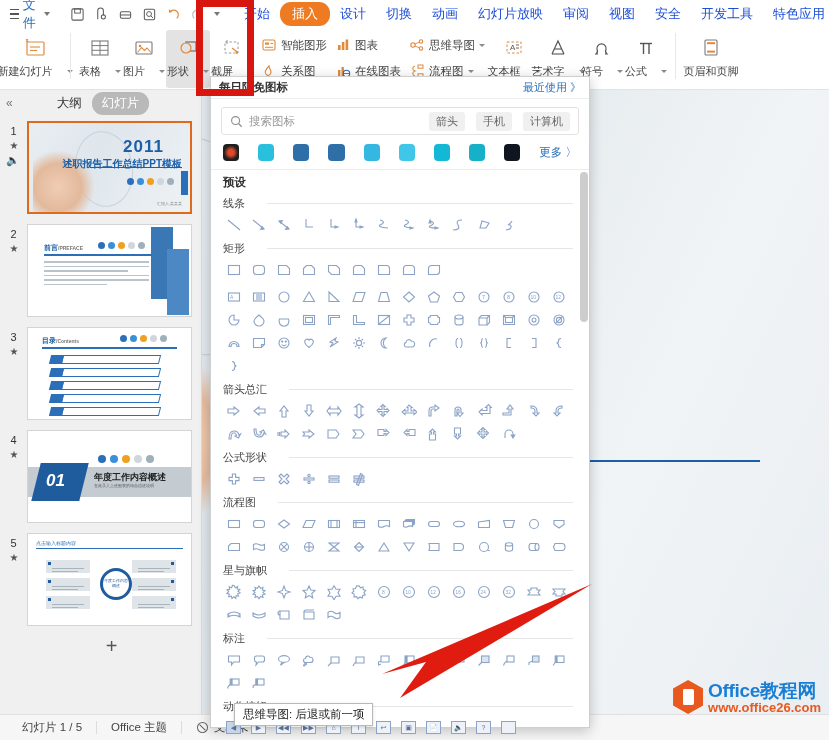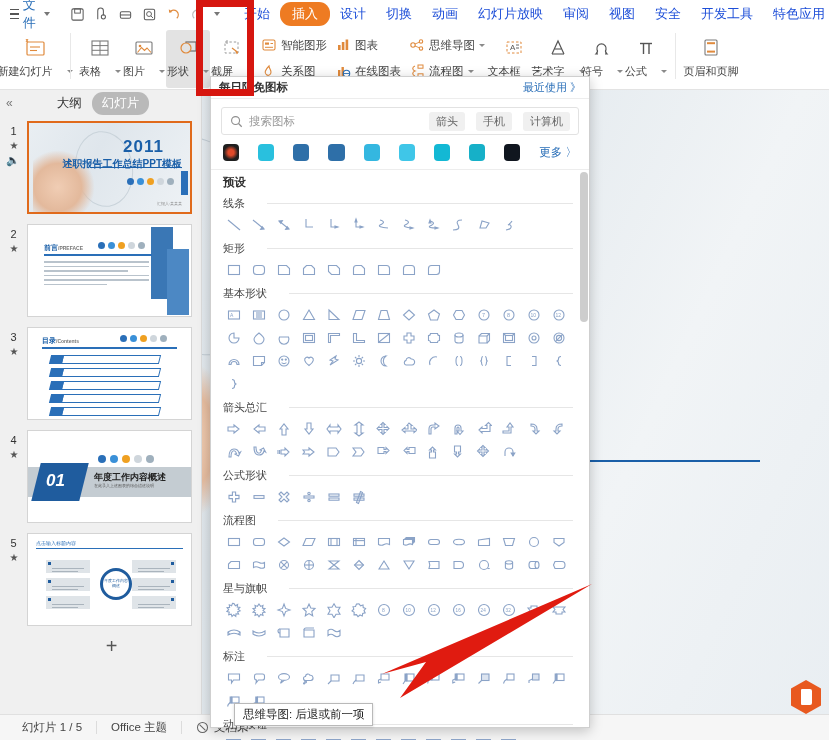--- a/index.html
+++ b/index.html
@@ -780,24 +780,20 @@
               <path d="M2.5 6.5 q0 -3 3 -3 h5 q3 0 3 3 v6 h-11 z"></path>
             </svg>
           </div>
         <div class="sh">
             <svg width="16" height="16">
               <path d="M2.5 6.5 q0 -3 3 -3 h8 v6 q0 3 -3 3 h-8 z"></path>
             </svg>
           </div>
       </div>
 
-      <div class="catrow">
-        <span class="nm">基本形状</span>
-          <span class="ln"></span>
-      </div>
       <div class="shapes">
         <div class="sh">
             <svg width="16" height="16">
               <rect x="2.5" y="4" width="11" height="8"></rect>
               <text x="4" y="10" font-size="5" fill="#8ba3c7" stroke="none">A</text>
             </svg>
           </div>
         <div class="sh">
             <svg width="16" height="16">
               <rect x="2.5" y="4" width="11" height="8"></rect>
@@ -1648,20 +1644,24 @@
   <div class="redbox"></div>
 
   <svg class="arrowsvg" width="270" height="130" viewBox="0 0 270 130">
     <path d="M262 6 L70 120 L96 84 L52 96 Z" fill="#e01b10"></path>
   </svg>
 
   <div class="watermark">
     <div class="wm-hex">
         <i></i>
       </div>
+    <div class="wm-txt">
+      <div class="wm-l1">Office教程网</div>
+      <div class="wm-l2">www.office26.com</div>
+    </div>
   </div>
 
   <div class="statusbar">
     <div class="sb-item">幻灯片 1 / 5</div>
     <div class="sb-sep"></div>
     <div class="sb-item">Office 主题</div>
     <div class="sb-sep"></div>
     <div class="sb-item">
       <svg width="13" height="13" viewBox="0 0 14 14">
           <circle cx="7" cy="7" r="5.4" fill="none" stroke="#666" stroke-width="1.1"></circle>

